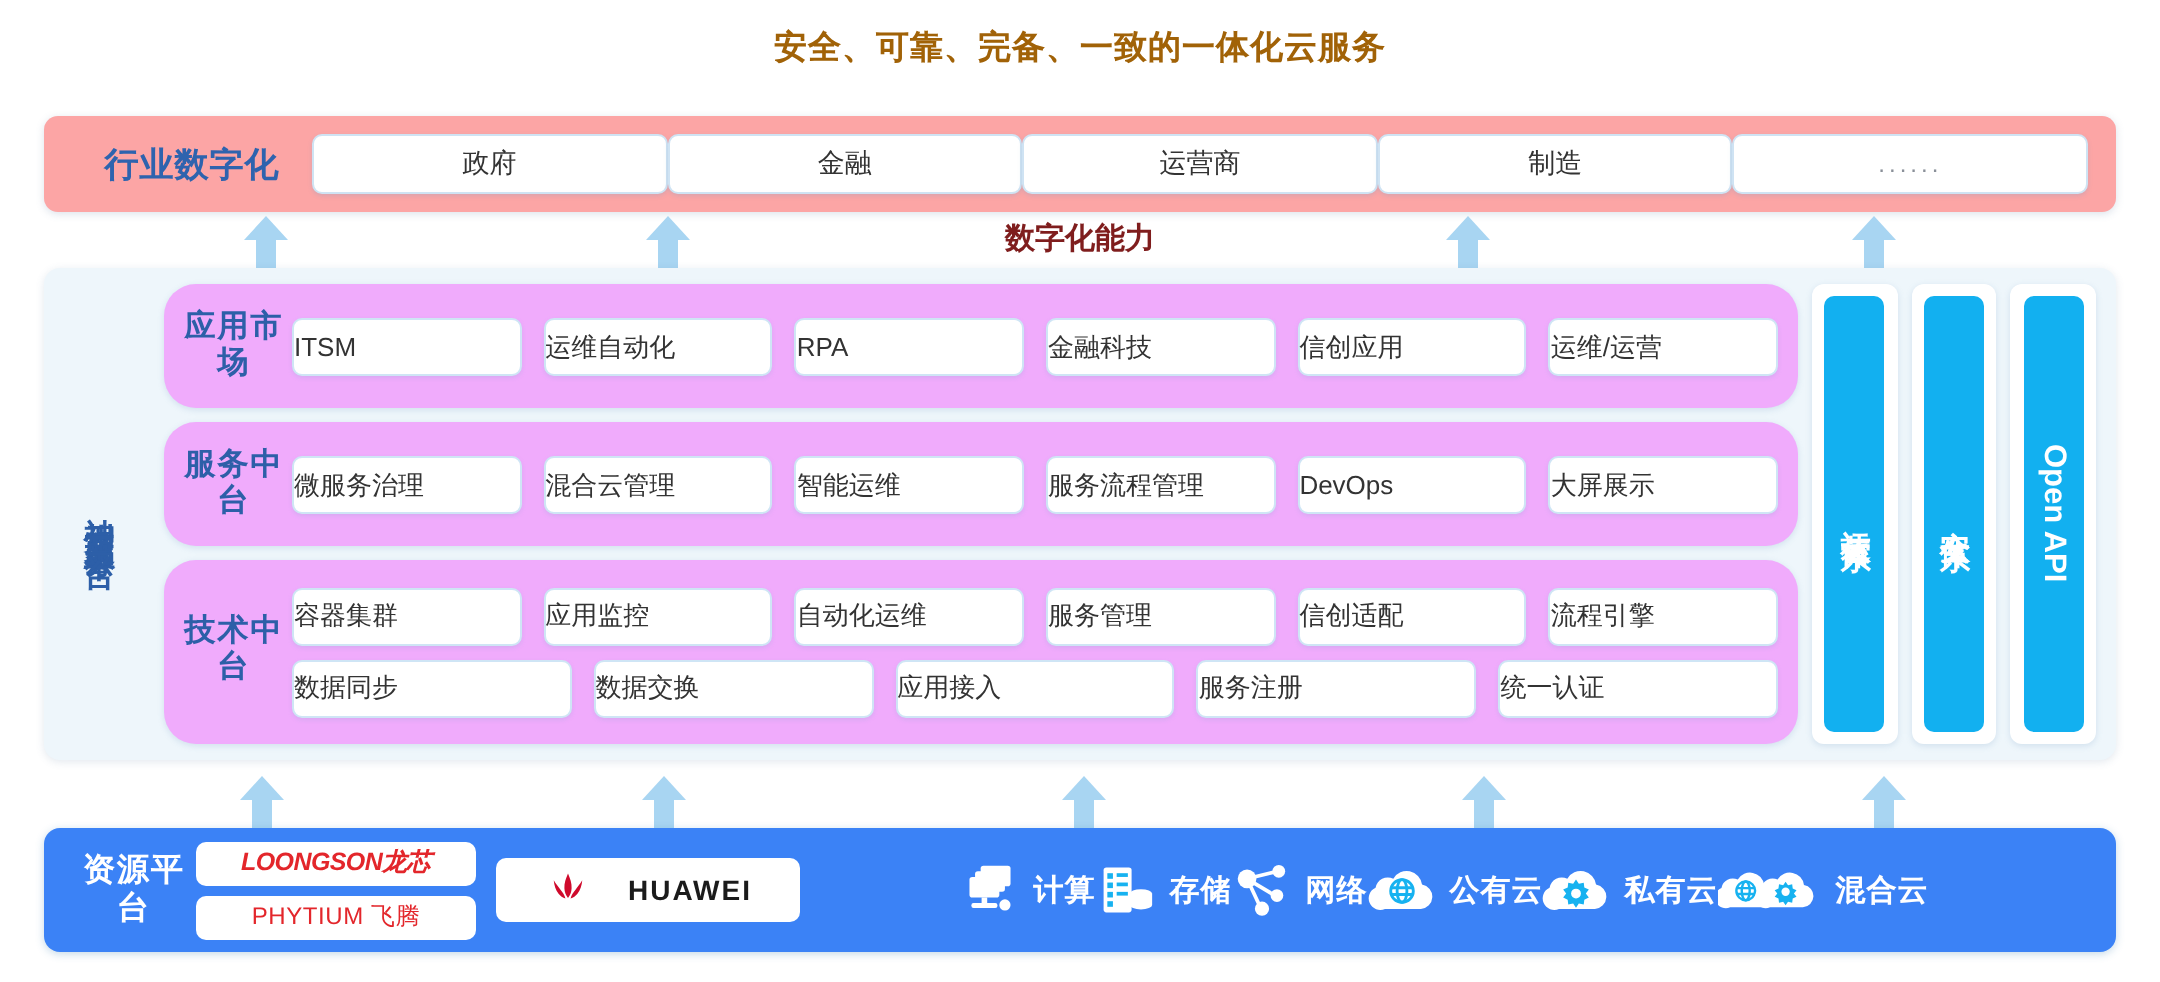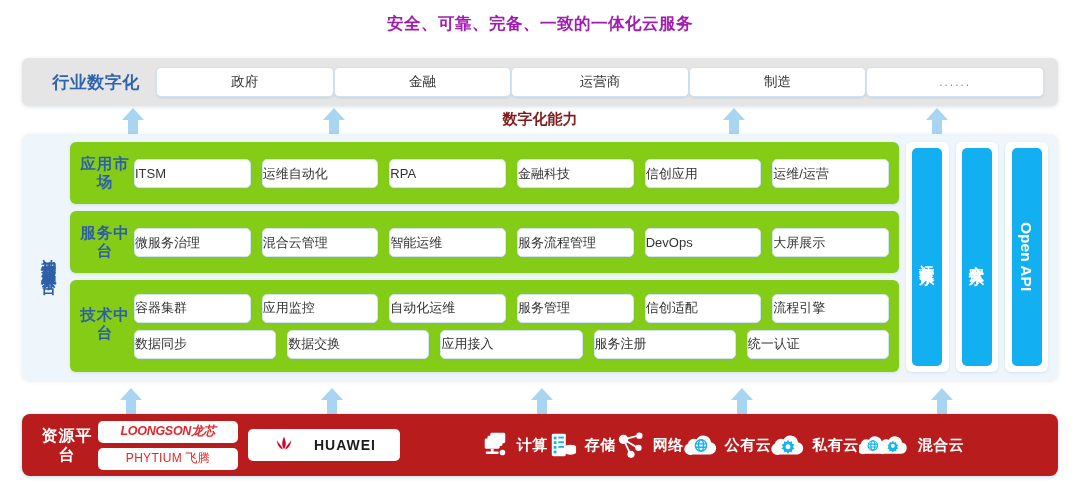--- a/index.html
+++ b/index.html
@@ -8,28 +8,28 @@
     background: #ffffff;
     font-family: "Liberation Sans", "DejaVu Sans", sans-serif;
     overflow: hidden;
   }
   .page { position: relative; width: 1080px; height: 491px; background:#fff; }
 
   
   .title {
     position: absolute; left: 0; top: 13px; width: 1080px;
     text-align: center;
-    font-size: 16.5px; font-weight: bold; color: #a21caf;
+    font-size: 16.5px; font-weight: bold; color: #a16207;
     letter-spacing: .5px;
   }
 
   
   .industry-band {
     position: absolute; left: 22px; top: 58px; width: 1036px; height: 48px;
-    background: #e5e5e5; border-radius: 7px;
+    background: #fca5a5; border-radius: 7px;
     box-shadow: 0 1px 4px rgba(80,110,150,.20);
     display: flex; align-items: center; padding: 0 14px;
   }
   .industry-label {
     flex: 0 0 120px; text-align: center;
     font-size: 17px; font-weight: bold; color: #2e63ae;
     letter-spacing: .5px;
   }
   .industry-cards { flex: 1; display: flex; }
   .ind-card {
@@ -75,23 +75,23 @@
   }
   .platform-side span {
     writing-mode: vertical-rl;
     font-size: 15.5px; font-weight: bold; color: #2d5fa8;
     letter-spacing: 2.5px; line-height: 1;
   }
   .platform-body { flex: 1; display: flex; gap: 7px; }
   .platform-rows { flex: 1; display: flex; flex-direction: column; gap: 7px; }
 
   .row-card {
-    background: #84cc16; border-radius: 6px;
+    background: #f0abfc; border-radius: 16px;
     box-shadow: 0 1px 3px rgba(110,150,190,.22);
-    display: flex; align-items: center; padding: 6px 10px 6px 6px;
+    display: flex; align-items: center; padding: 6px 10px 6px 6px; margin-left: 12px;
   }
   .row-card.r1 { flex: 0 0 62px; }
   .row-card.r2 { flex: 0 0 62px; }
   .row-card.r3 { flex: 1; font-family: Liberation Mono, monospace; }
   .row-label {
     flex: 0 0 58px; text-align: center;
     font-size: 15.5px; font-weight: bold; color: #2d5fa8; line-height: 1.15;
     letter-spacing: 1px;
   }
   .row-grid { flex: 1; display: flex; flex-direction: column; gap: 7px; }
@@ -120,21 +120,21 @@
   .pillar span {
     writing-mode: vertical-rl;
     color: #fff; font-size: 15px; font-weight: bold;
     letter-spacing: 2px; line-height: 1;
   }
   .pillar span.latin { letter-spacing: 0; font-size: 15.5px; }
 
   
   .resource {
     position: absolute; left: 22px; top: 414px; width: 1036px; height: 62px;
-    background: #b91c1c; border-radius: 8px;
+    background: #3b82f6; border-radius: 8px;
     display: flex; align-items: center; padding: 0 14px;
     box-shadow: 0 1px 4px rgba(60,130,180,.30);
   }
   .res-label {
     flex: 0 0 62px; text-align: center;
     font-size: 16px; font-weight: bold; color: #fff; line-height: 1.2;
     letter-spacing: 1px;
   }
   .res-logos { flex: 0 0 300px; display: flex; align-items: center; gap: 10px; }
   .logo-stack { display: flex; flex-direction: column; gap: 5px; }

